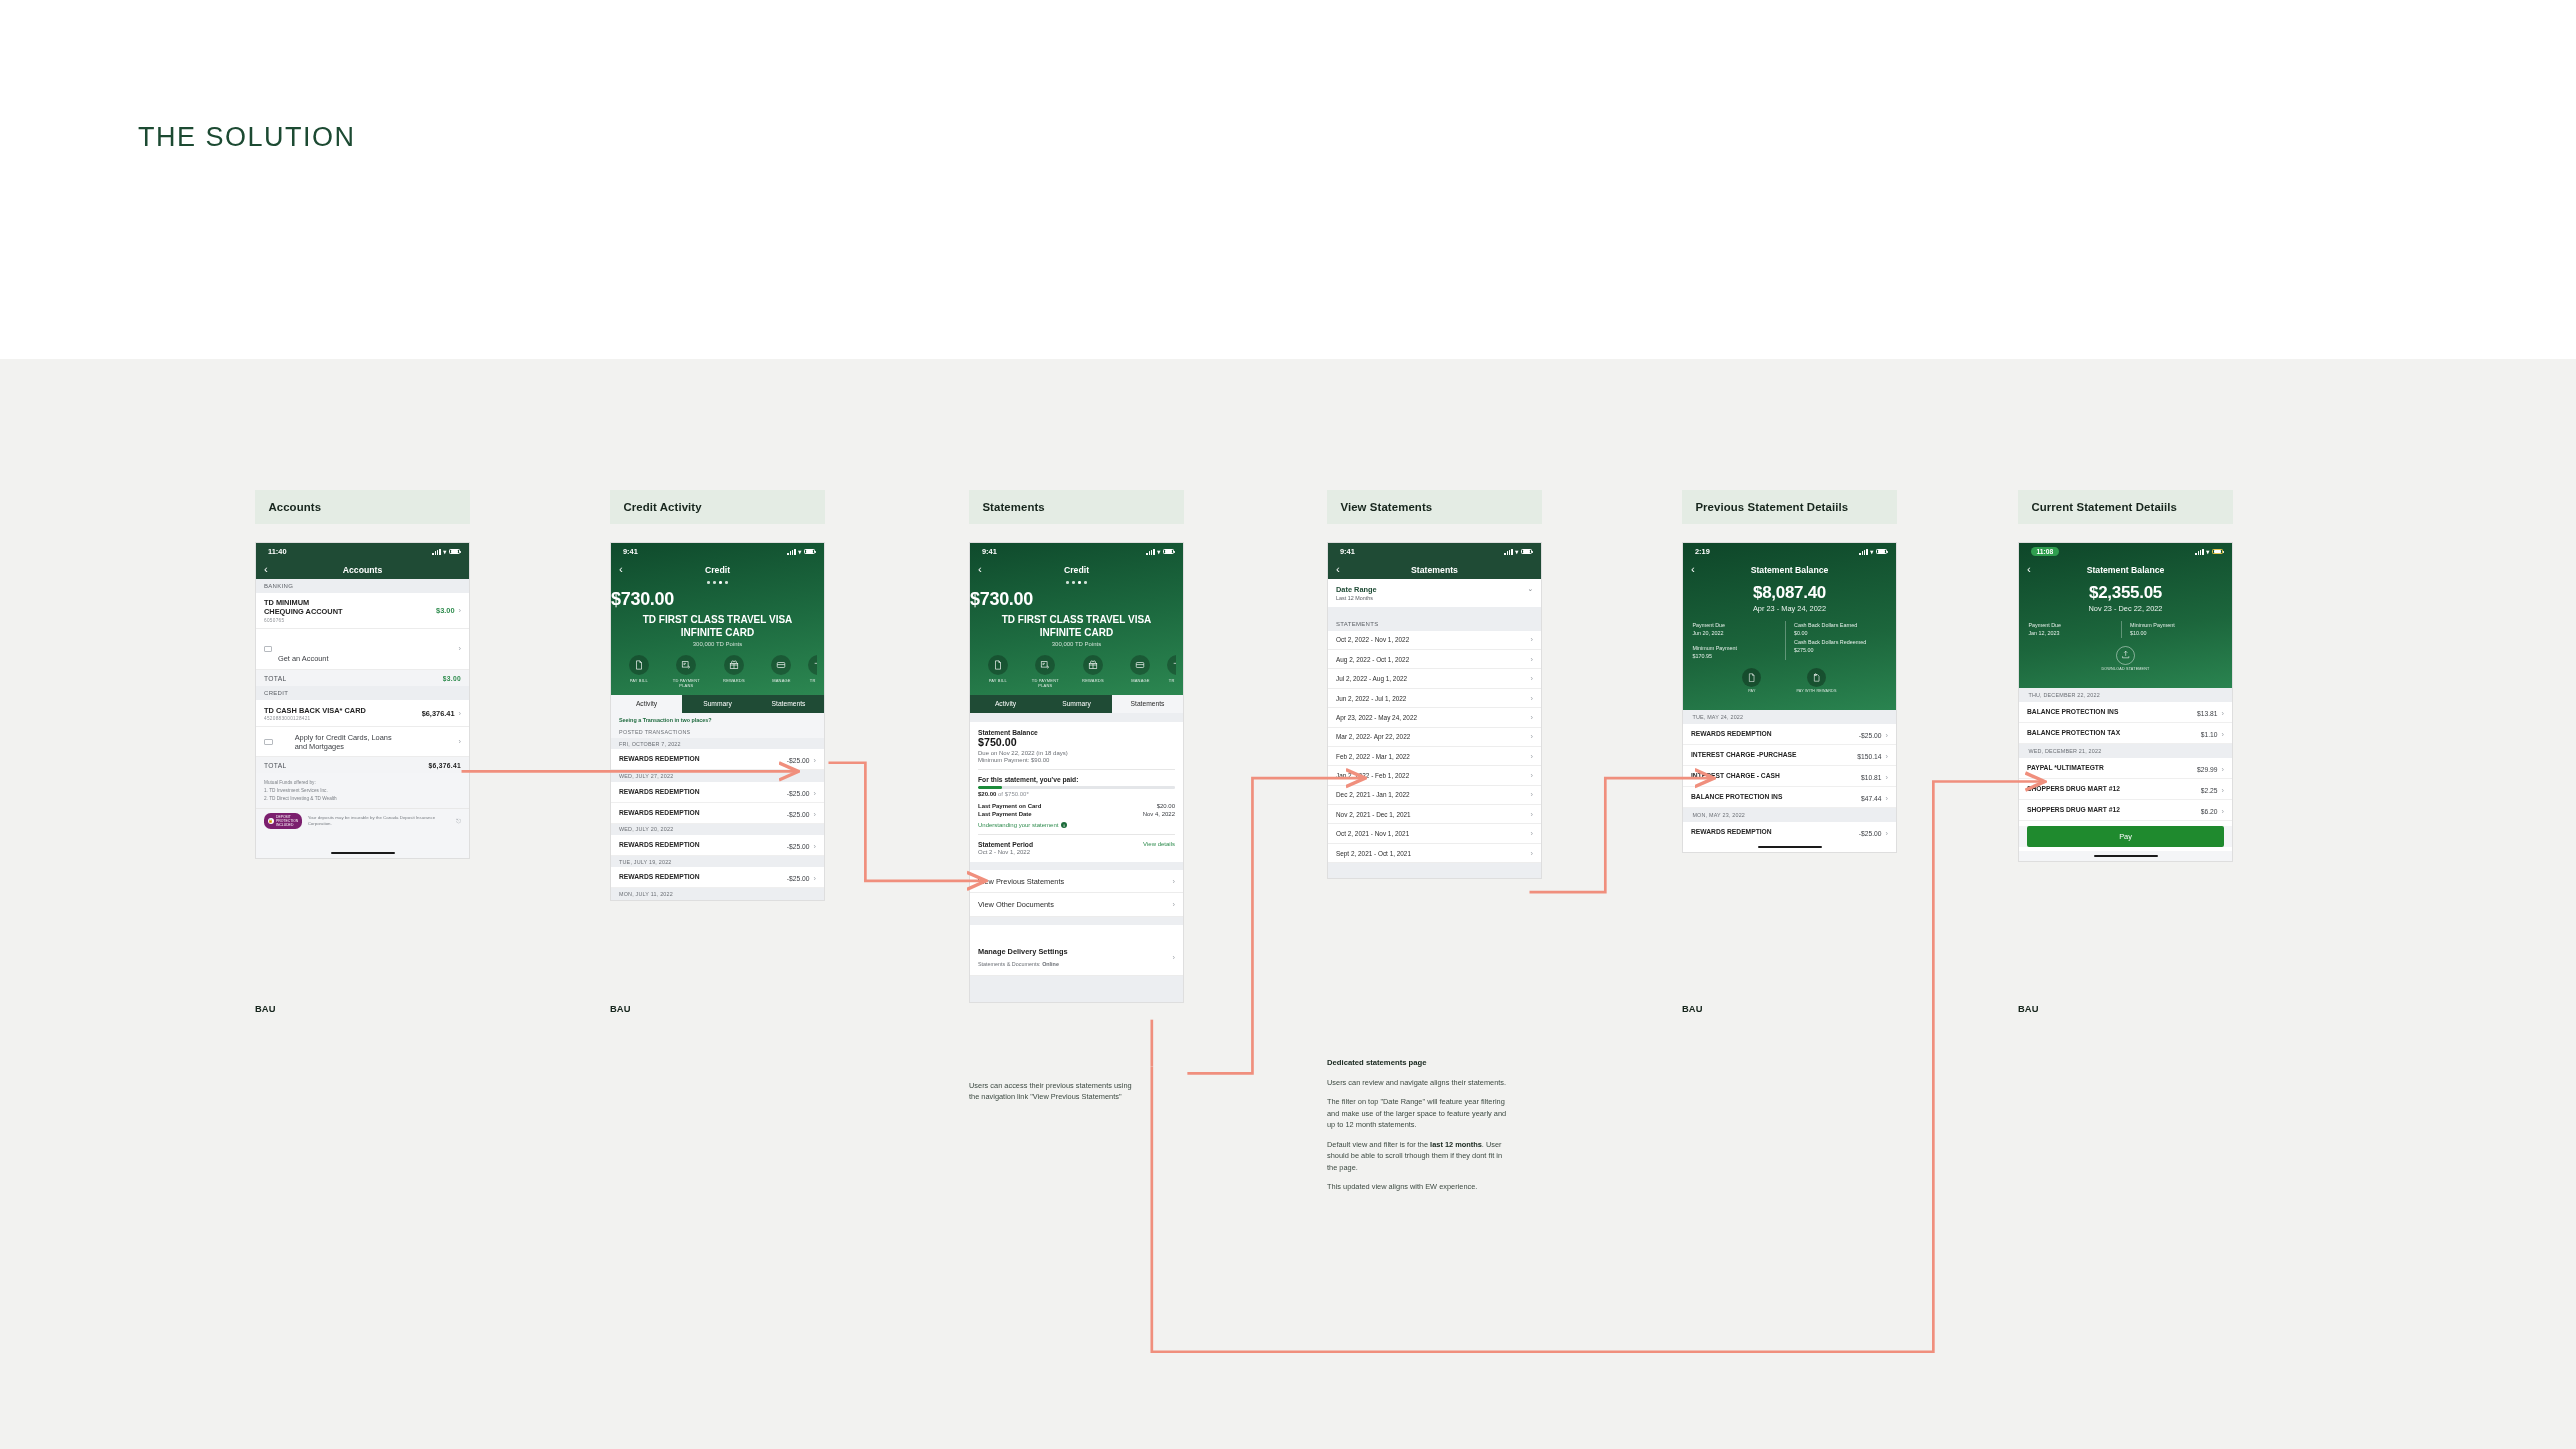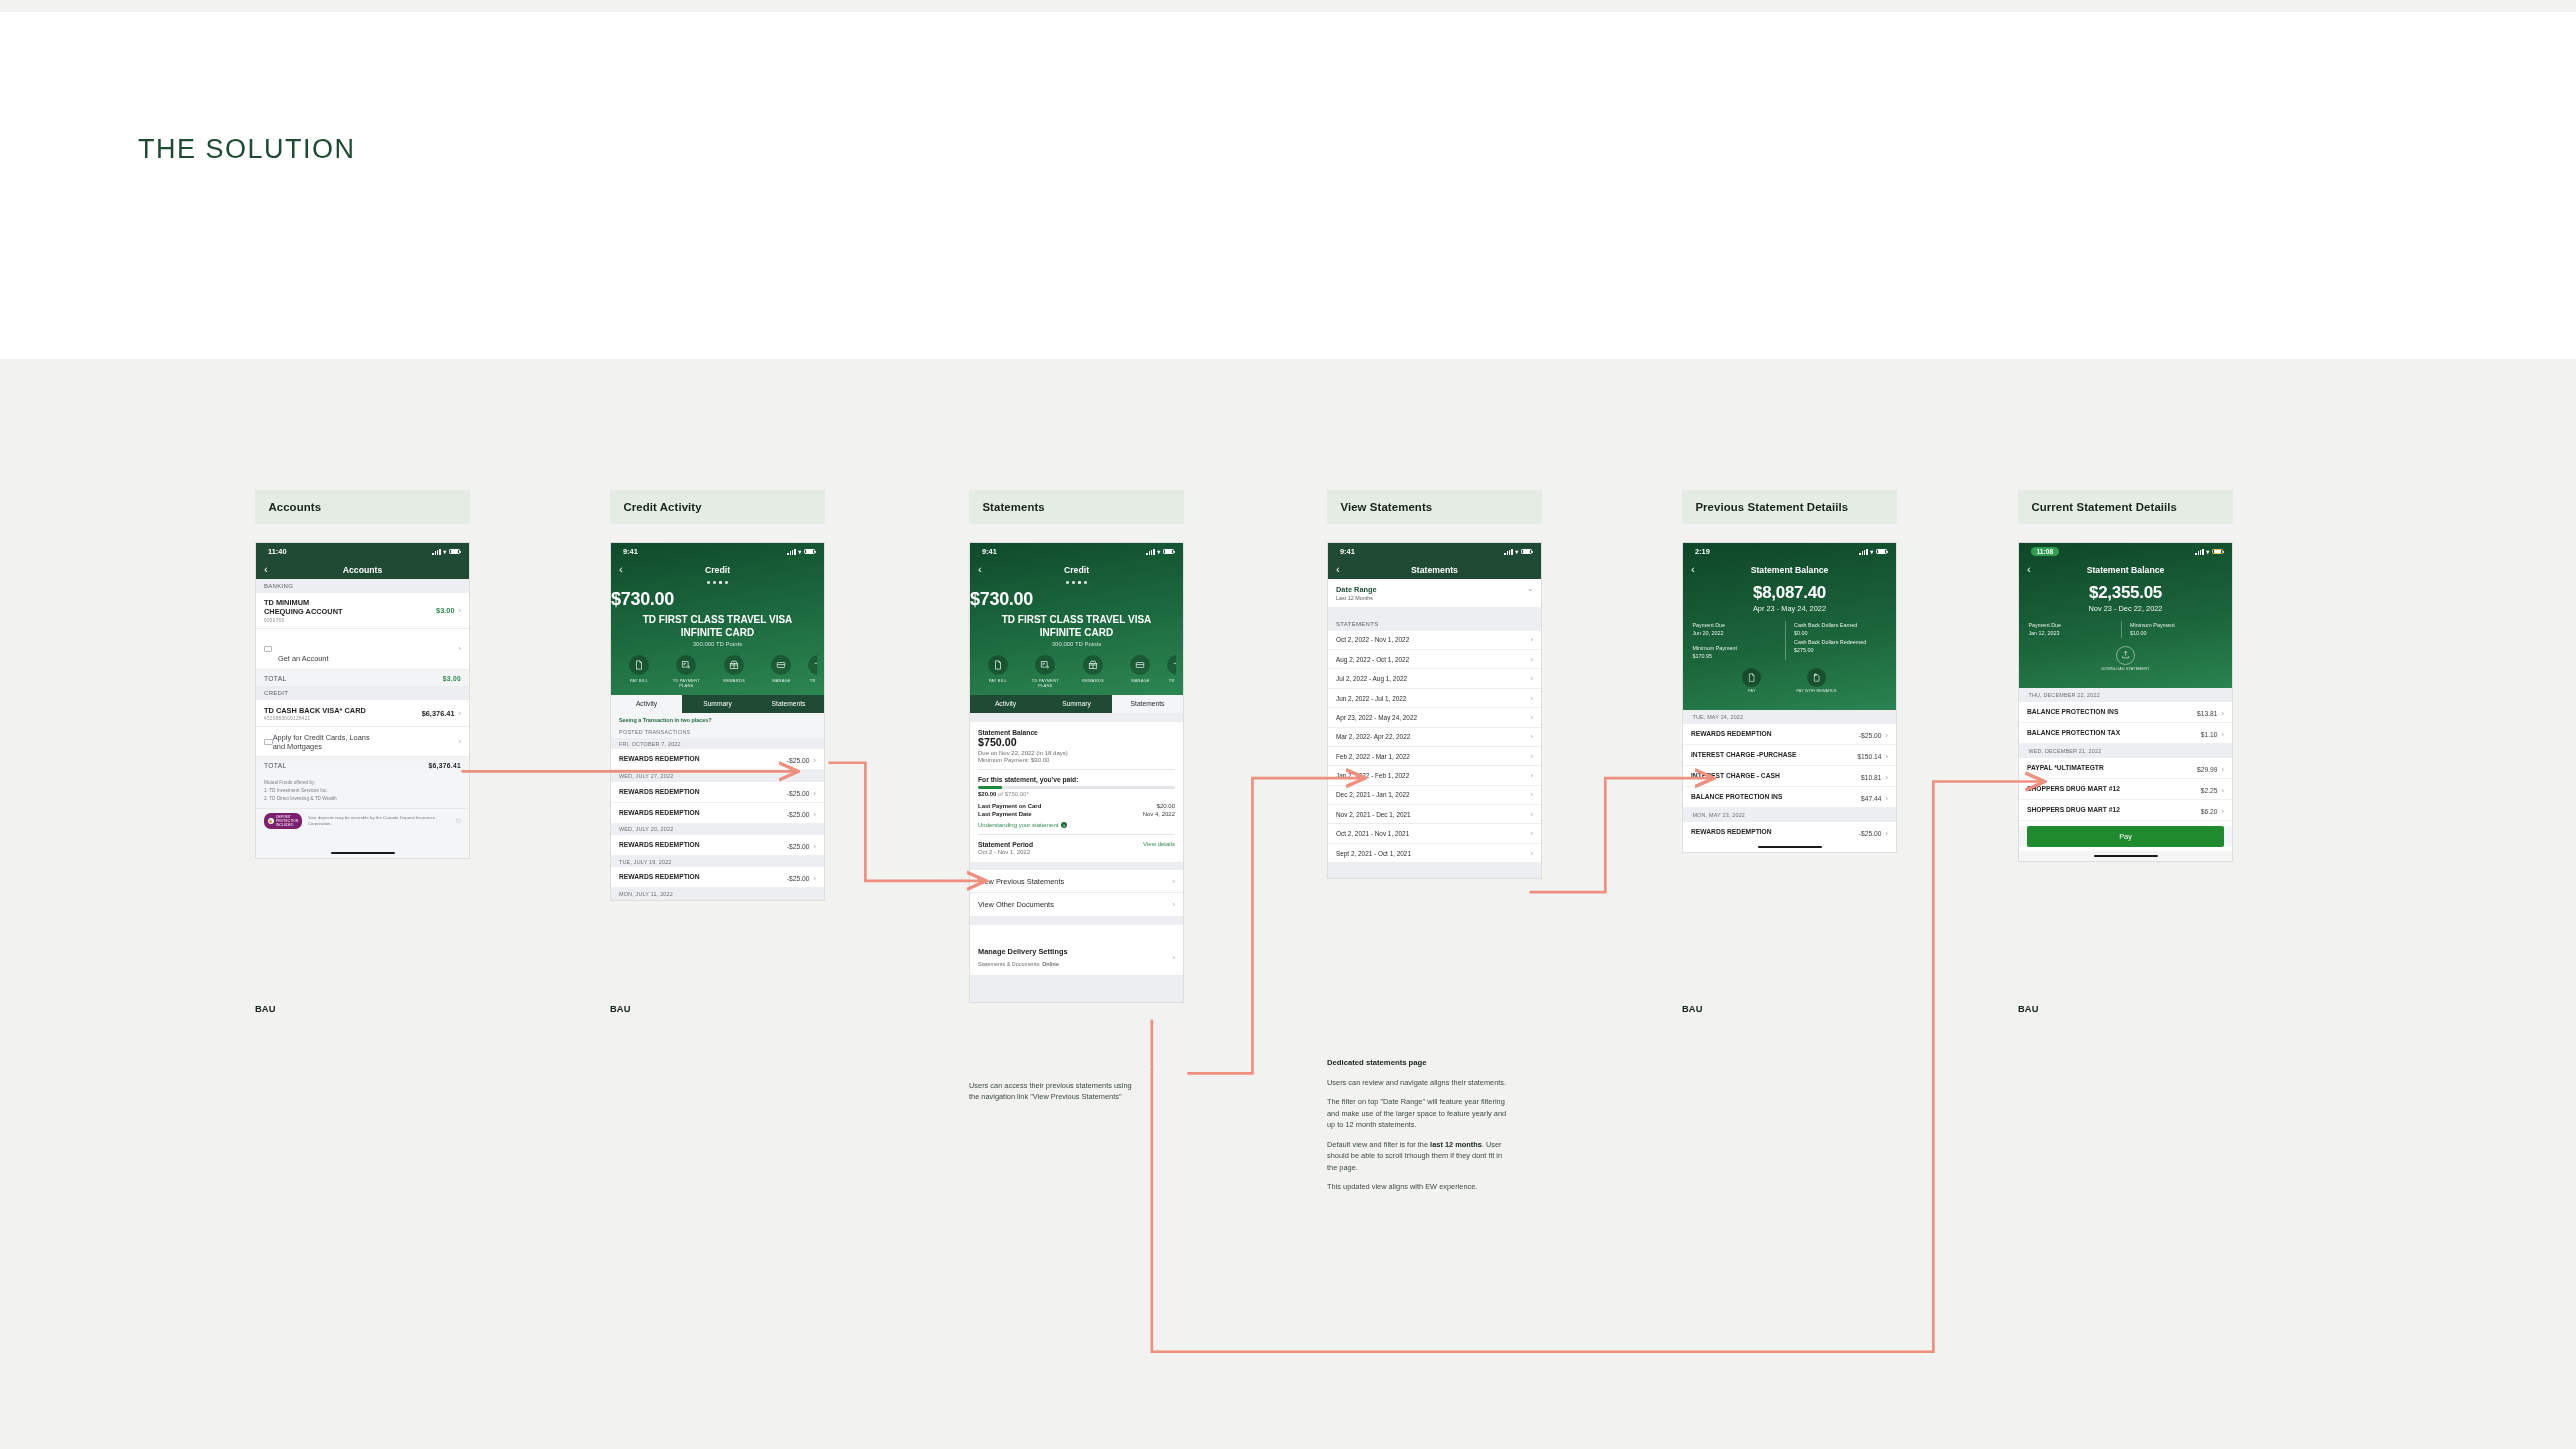--- a/index.html
+++ b/index.html
@@ -8,21 +8,21 @@
   body {
     font-family: "Liberation Sans", sans-serif;
     background: #f2f2f0;
     position: relative;
     overflow: hidden;
     -webkit-font-smoothing: antialiased;
   }
 
   
   #hero {
-    position: absolute; left: 0; top: 12px;
+    position: absolute; left: 0; top: 0;
     width: 2576px; height: 359px;
     background: #ffffff;
   }
   #eyebrow {
     position: absolute; left: 138px; top: 122px;
     font-size: 27px; letter-spacing: 1.5px;
     color: #1c4a32; font-weight: 400;
   }
   #hero-title {
     position: absolute; left: 137px; top: 215px;
@@ -321,21 +321,21 @@
           <div class="row-txt">TD CASH BACK VISA* CARD</div>
           <div class="row-sub">4520883000128421</div>
         </div>
         <div style="display:flex;align-items:center;">
           <span class="row-val">$6,376.41</span>
           <span class="chev">›</span>
         </div>
       </div>
 
       <div class="row">
-        <div style="display:flex;align-items:center;gap:0;">
+        <div style="display:flex;align-items:center;gap:22px;">
           <span style="display:inline-block;width:8.7px;height:6px;border:0.7px solid #b6babf;border-radius:1px;background:linear-gradient(#fff 0 50%,#d8dade 50% 62%,#fff 62% 100%);"></span>
           <span>
             <span class="row-txt" style="font-weight:400;color:#3a3d42;display:block;">Apply for Credit Cards, Loans</span>
             <span class="row-txt" style="font-weight:400;color:#3a3d42;display:block;">and Mortgages</span>
           </span>
         </div>
         <span class="chev">›</span>
       </div>
 
       <div class="total-row">

